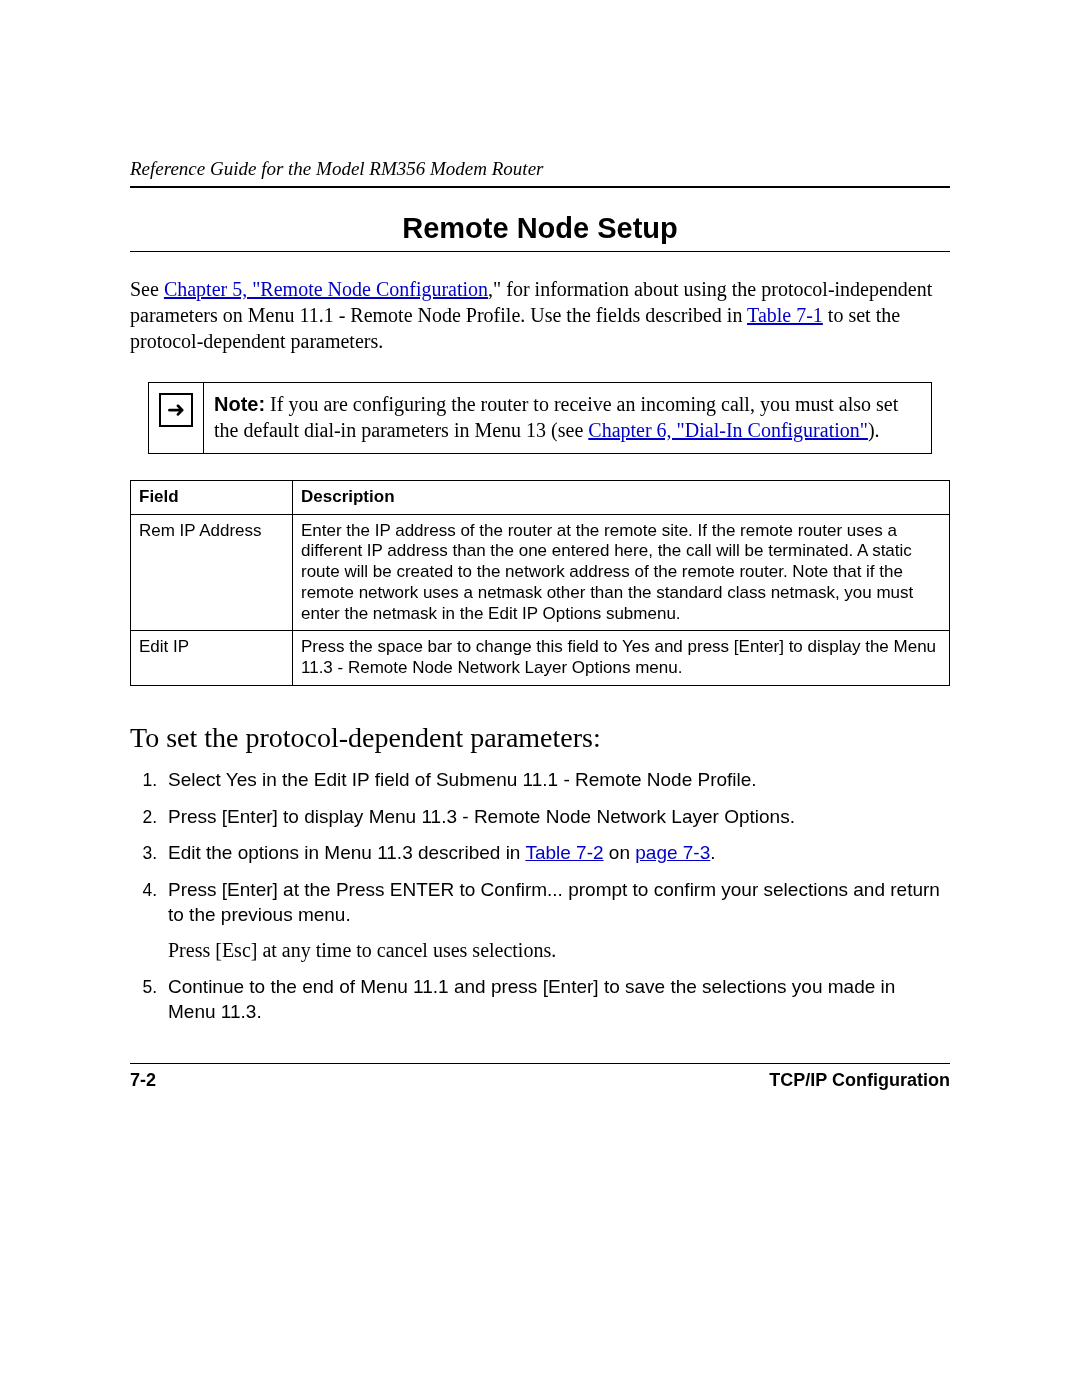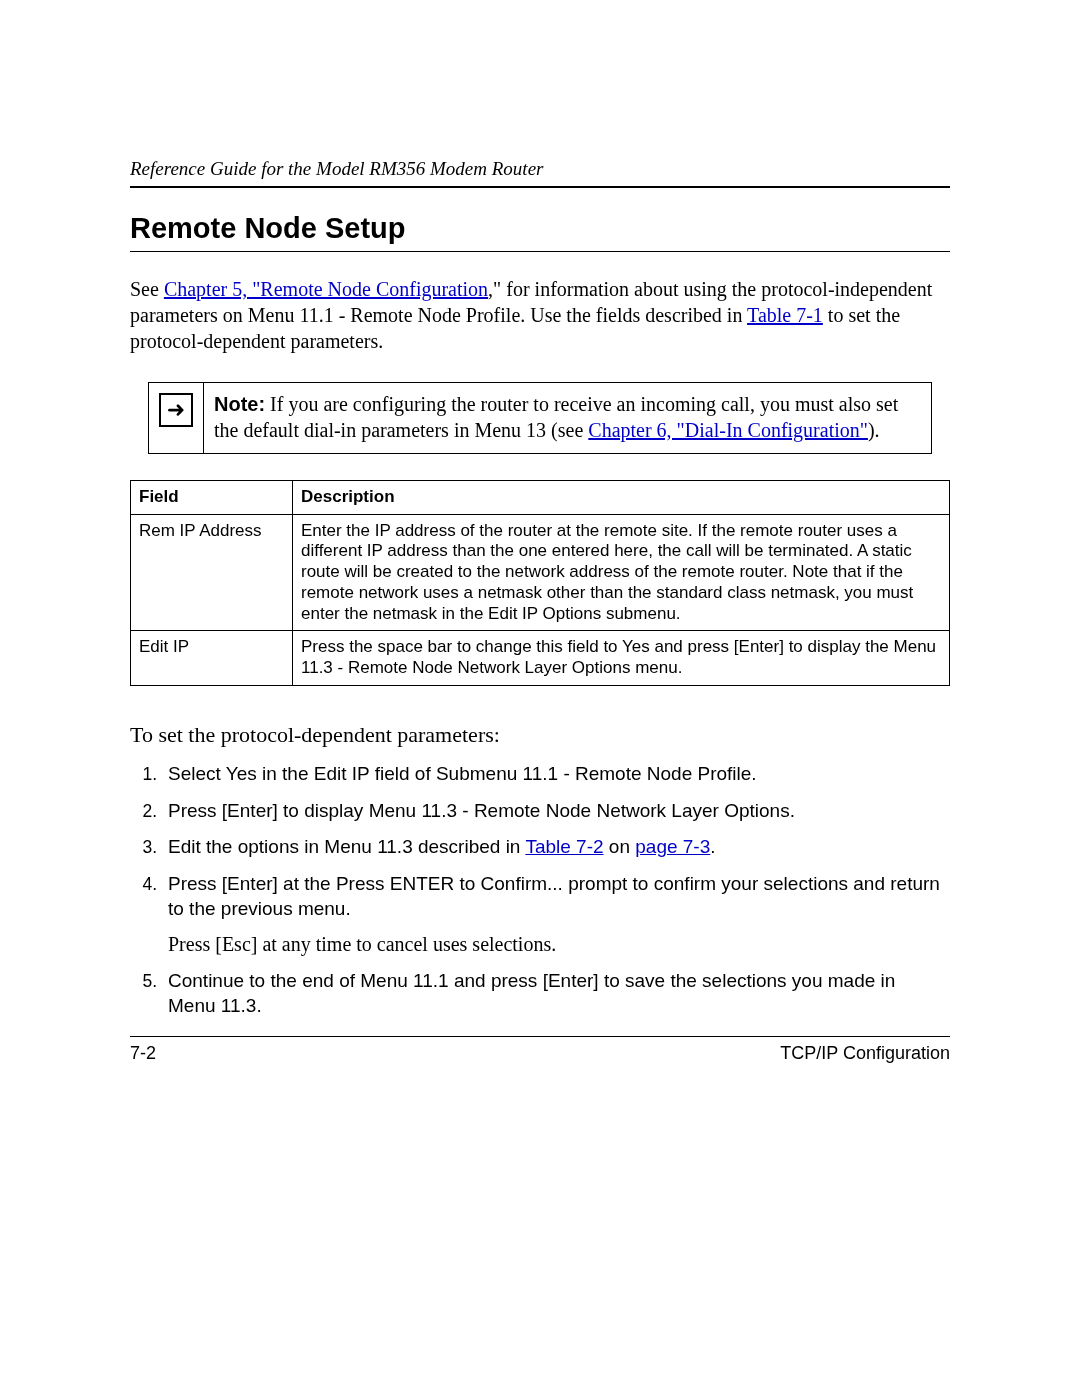--- a/index.html
+++ b/index.html
@@ -25,20 +25,21 @@
   .hr-top {
     border: 0;
     border-top: 2px solid #000;
     margin: 2px 0 24px 0;
   }
   .section-title {
     font-family: Arial, Helvetica, sans-serif;
     font-weight: bold;
     font-size: 29px;
     margin: 0 0 6px 0;
+    text-align: center;
   }
   .hr-section {
     border: 0;
     border-top: 1.5px solid #000;
     margin: 0 0 24px 0;
   }
   .body-para {
     font-size: 20px;
     line-height: 1.3;
     margin: 0 0 28px 0;
@@ -102,21 +103,21 @@
     padding: 6px 8px;
     line-height: 1.22;
   }
   table.data th {
     font-weight: bold;
   }
   table.data td.field-col {
     width: 145px;
   }
   .steps-intro {
-    font-size: 22px;
+    font-size: 28px;
     margin: 0 0 14px 0;
   }
   ol.steps {
     list-style: decimal;
     padding-left: 24px;
     margin: 8px;
     font-family: Arial, Helvetica, sans-serif;
     font-size: 19px;
   }
   ol.steps li::marker {
@@ -131,21 +132,22 @@
   ol.steps .serif-sub {
     font-family: "Times New Roman", Times, serif;
     font-size: 20px;
     display: block;
     margin-top: 10px;
   }
   .footer {
     position: absolute;
     left: 130px;
     right: 130px;
-    bottom: 333px;
+    bottom: 306px;
+    font-weight: bold;
   }
   .footer-line {
     border: 0;
     border-top: 1.5px solid #000;
     margin: 0 0 6px 0;
   }
   .footer-row {
     display: flex;
     justify-content: space-between;
     font-family: Arial, Helvetica, sans-serif;

